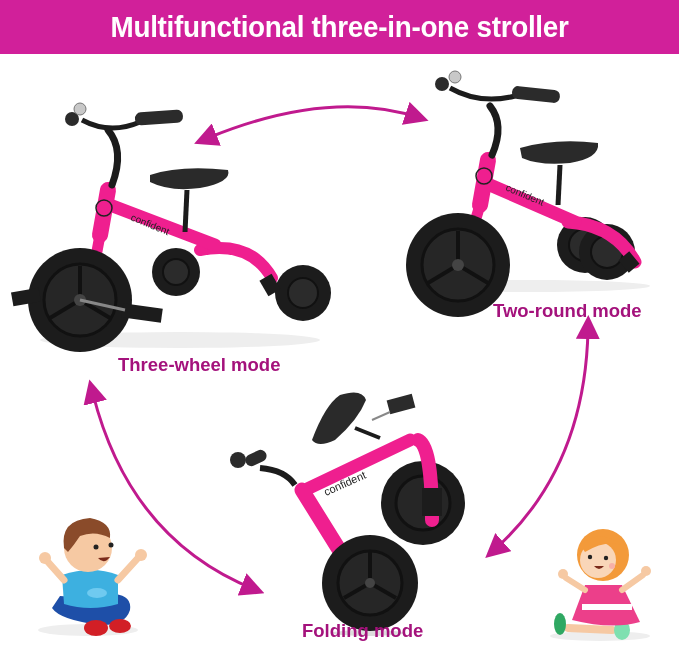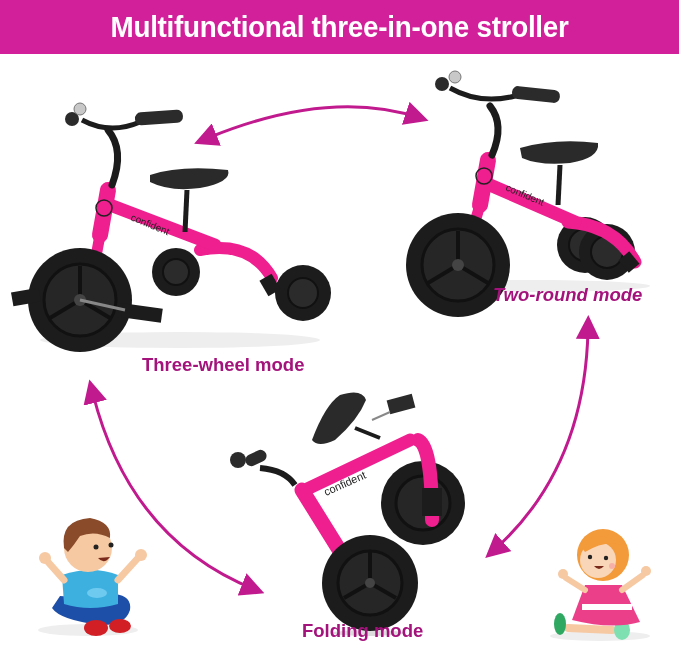--- a/index.html
+++ b/index.html
@@ -1,22 +1,22 @@
 <!DOCTYPE html>
 <html><head>
 <meta charset="utf-8">
 <style>
   html,body{margin:0;padding:0;background:#ffffff;}
   body{width:679px;height:672px;position:relative;overflow:hidden;font-family:"Liberation Sans",sans-serif;}
   .banner{position:absolute;left:0;top:0;width:679px;height:54px;background:#d1209a;display:flex;align-items:center;justify-content:center;text-align:right;}
   .banner h1{margin:0;color:#ffffff;font-family:"Liberation Sans",sans-serif;font-weight:bold;font-size:29px;letter-spacing:-0.3px;transform:scaleX(0.96);}
   .stage{position:absolute;left:0;top:0;width:679px;height:672px;}
   .label{position:absolute;color:#a4127c;font-family:"Liberation Sans",sans-serif;font-weight:bold;font-size:18.5px;white-space:nowrap;}
-  #lbl-three{left:118px;top:354px;margin-left:24px;}
-  #lbl-two{left:493px;top:284px;font-style:italic;}
+  #lbl-three{left:118px;top:354px;}
+  #lbl-two{left:493px;top:300px;}
   #lbl-fold{left:302px;top:620px;}
   svg.layer{position:absolute;left:0;top:0;}
 </style>
 </head>
 <body>
 
 <div class="banner">
   <h1>Multifunctional three-in-one stroller</h1>
 </div>
 

